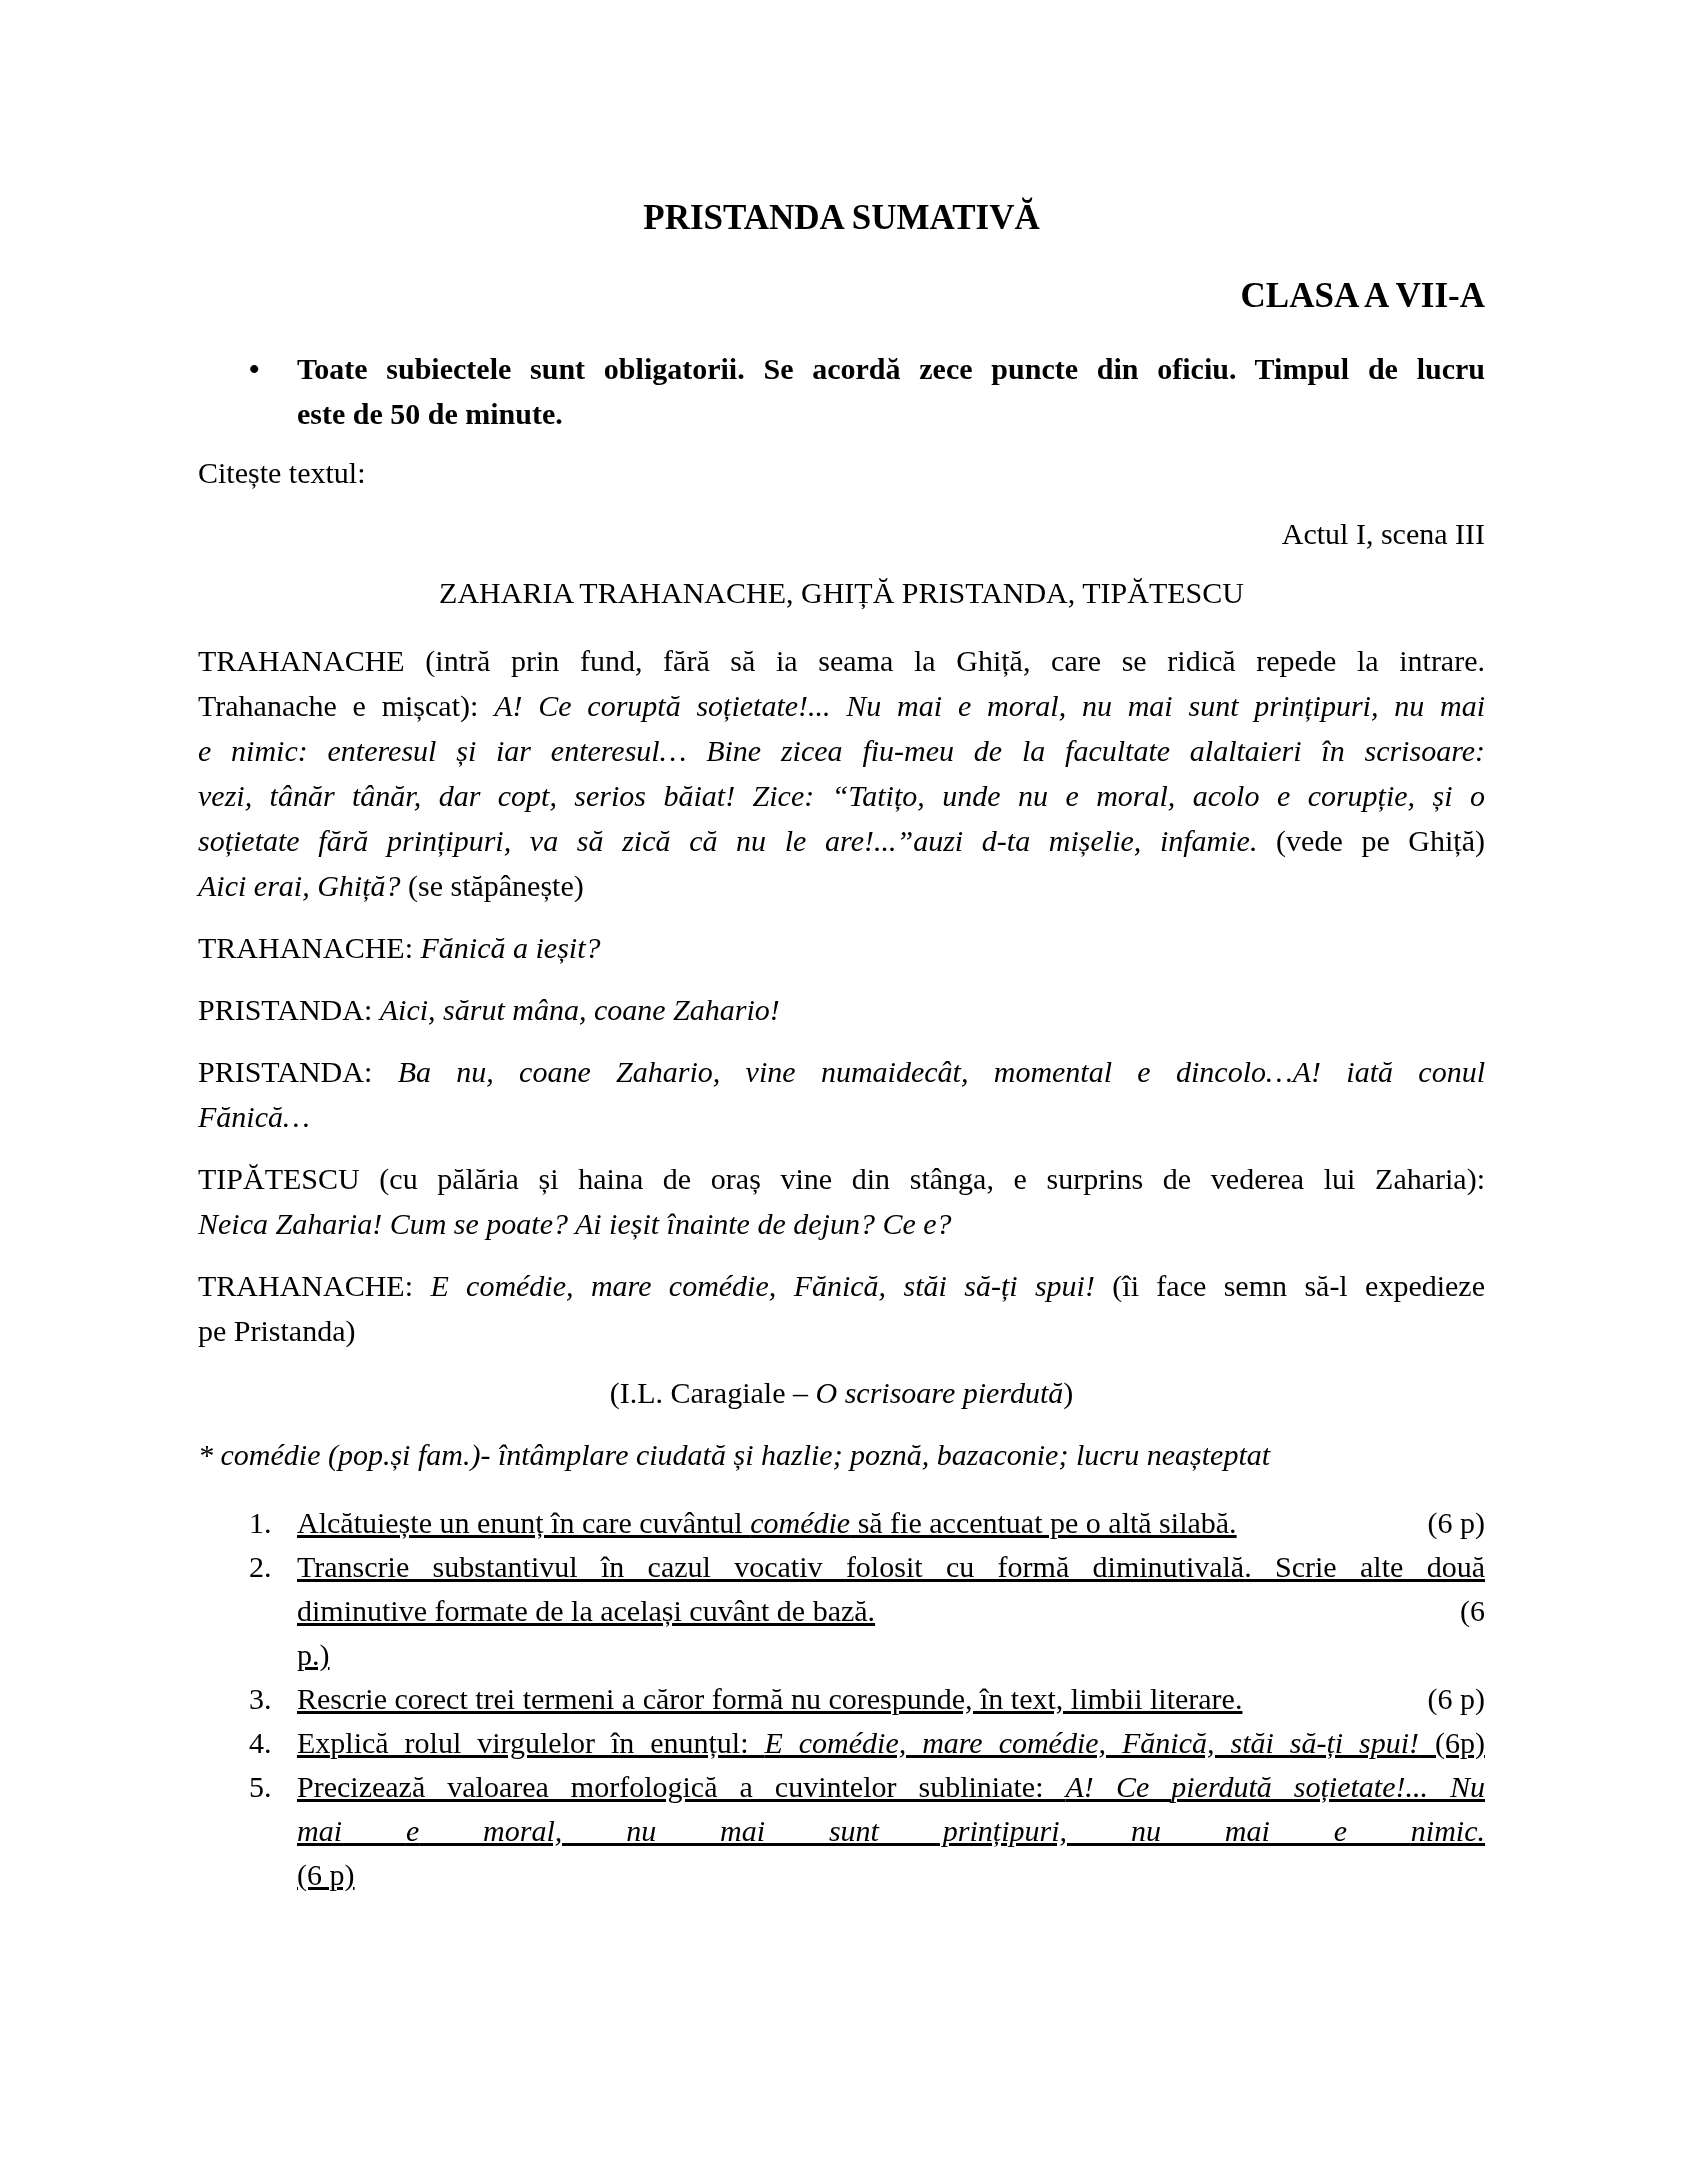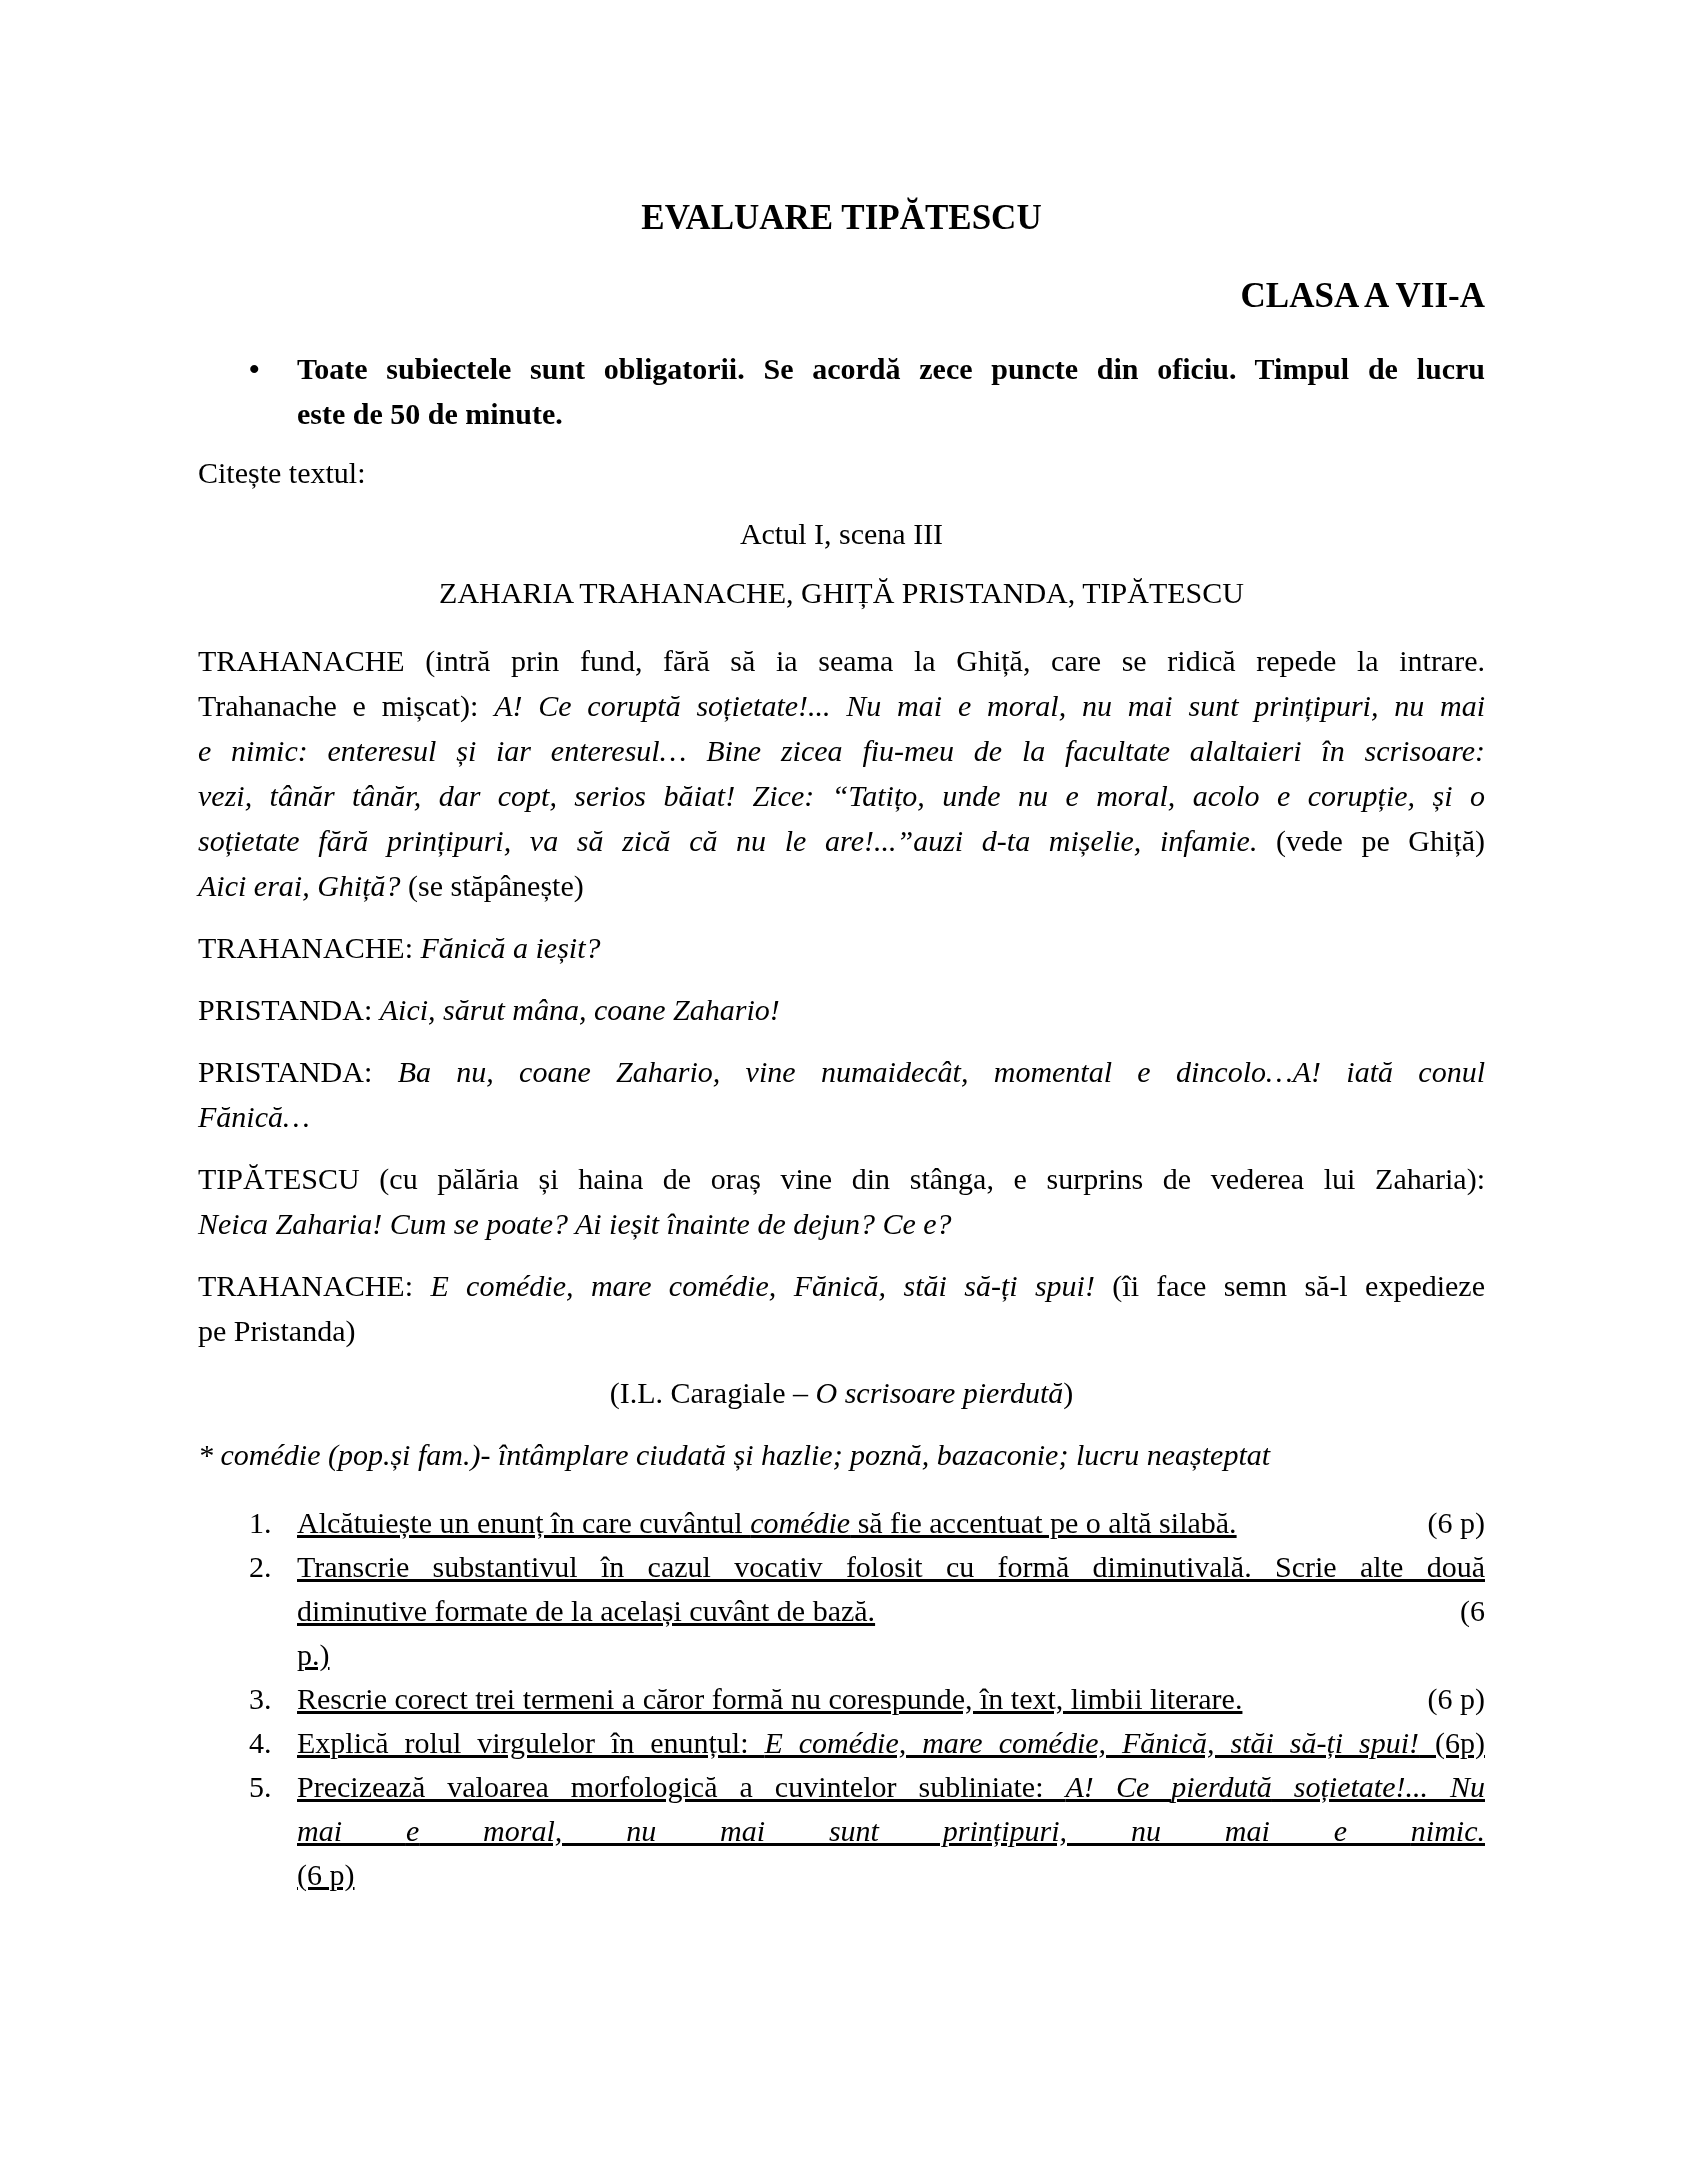--- a/index.html
+++ b/index.html
@@ -18,37 +18,37 @@
   .pin-right{position:absolute;right:0;top:0;}
   .r-i{font-style:italic;}
   .r-u{text-decoration:underline;}
   .title{font-weight:bold;font-size:35px;text-align:center;line-height:40px;}
   .doc-title{margin-bottom:38px;}
   .doc-subtitle{margin-bottom:30px;text-align:right;}
   .instruction{position:relative;padding-left:99px;font-weight:bold;margin-bottom:14px;}
   .marker{position:absolute;left:51px;top:0;line-height:45px;}
   .read-prompt{line-height:45px;margin-bottom:16px;}
   .center-line{text-align:center;line-height:45px;}
-  .scene-heading{margin-bottom:14px;}
+  .scene-heading{margin-bottom:14px;text-align:right;}
   .cast-heading{margin-bottom:23px;}
   .para{margin-bottom:17px;}
   .attribution{text-align:center;line-height:45px;margin-bottom:17px;}
   .footnote{font-style:italic;line-height:45px;margin-bottom:24px;}
   .subject-heading{font-weight:bold;line-height:45px;margin-bottom:21px;}
   .question{position:relative;padding-left:99px;}
   .question .tline{line-height:44px;text-decoration:underline;}
   .qnum{position:absolute;left:51px;top:0;line-height:44px;}
 </style>
 </head>
 <body>
 
 <div class="page">
   <div class="content">
 
-    <div class="title doc-title">EVALUARE TIPĂTESCU</div>
+    <div class="title doc-title">PRISTANDA SUMATIVĂ</div>
     <div class="title doc-subtitle">CLASA A VII-A</div>
 
     <div class="instruction">
       <span class="marker">•</span>
       <div>
           <div class="tline just"><span>Toate subiectele sunt obligatorii. Se acordă zece puncte din oficiu. Timpul de lucru</span></div>
           <div class="tline"><span>este de 50 de minute.</span></div>
         </div>
     </div>
 

